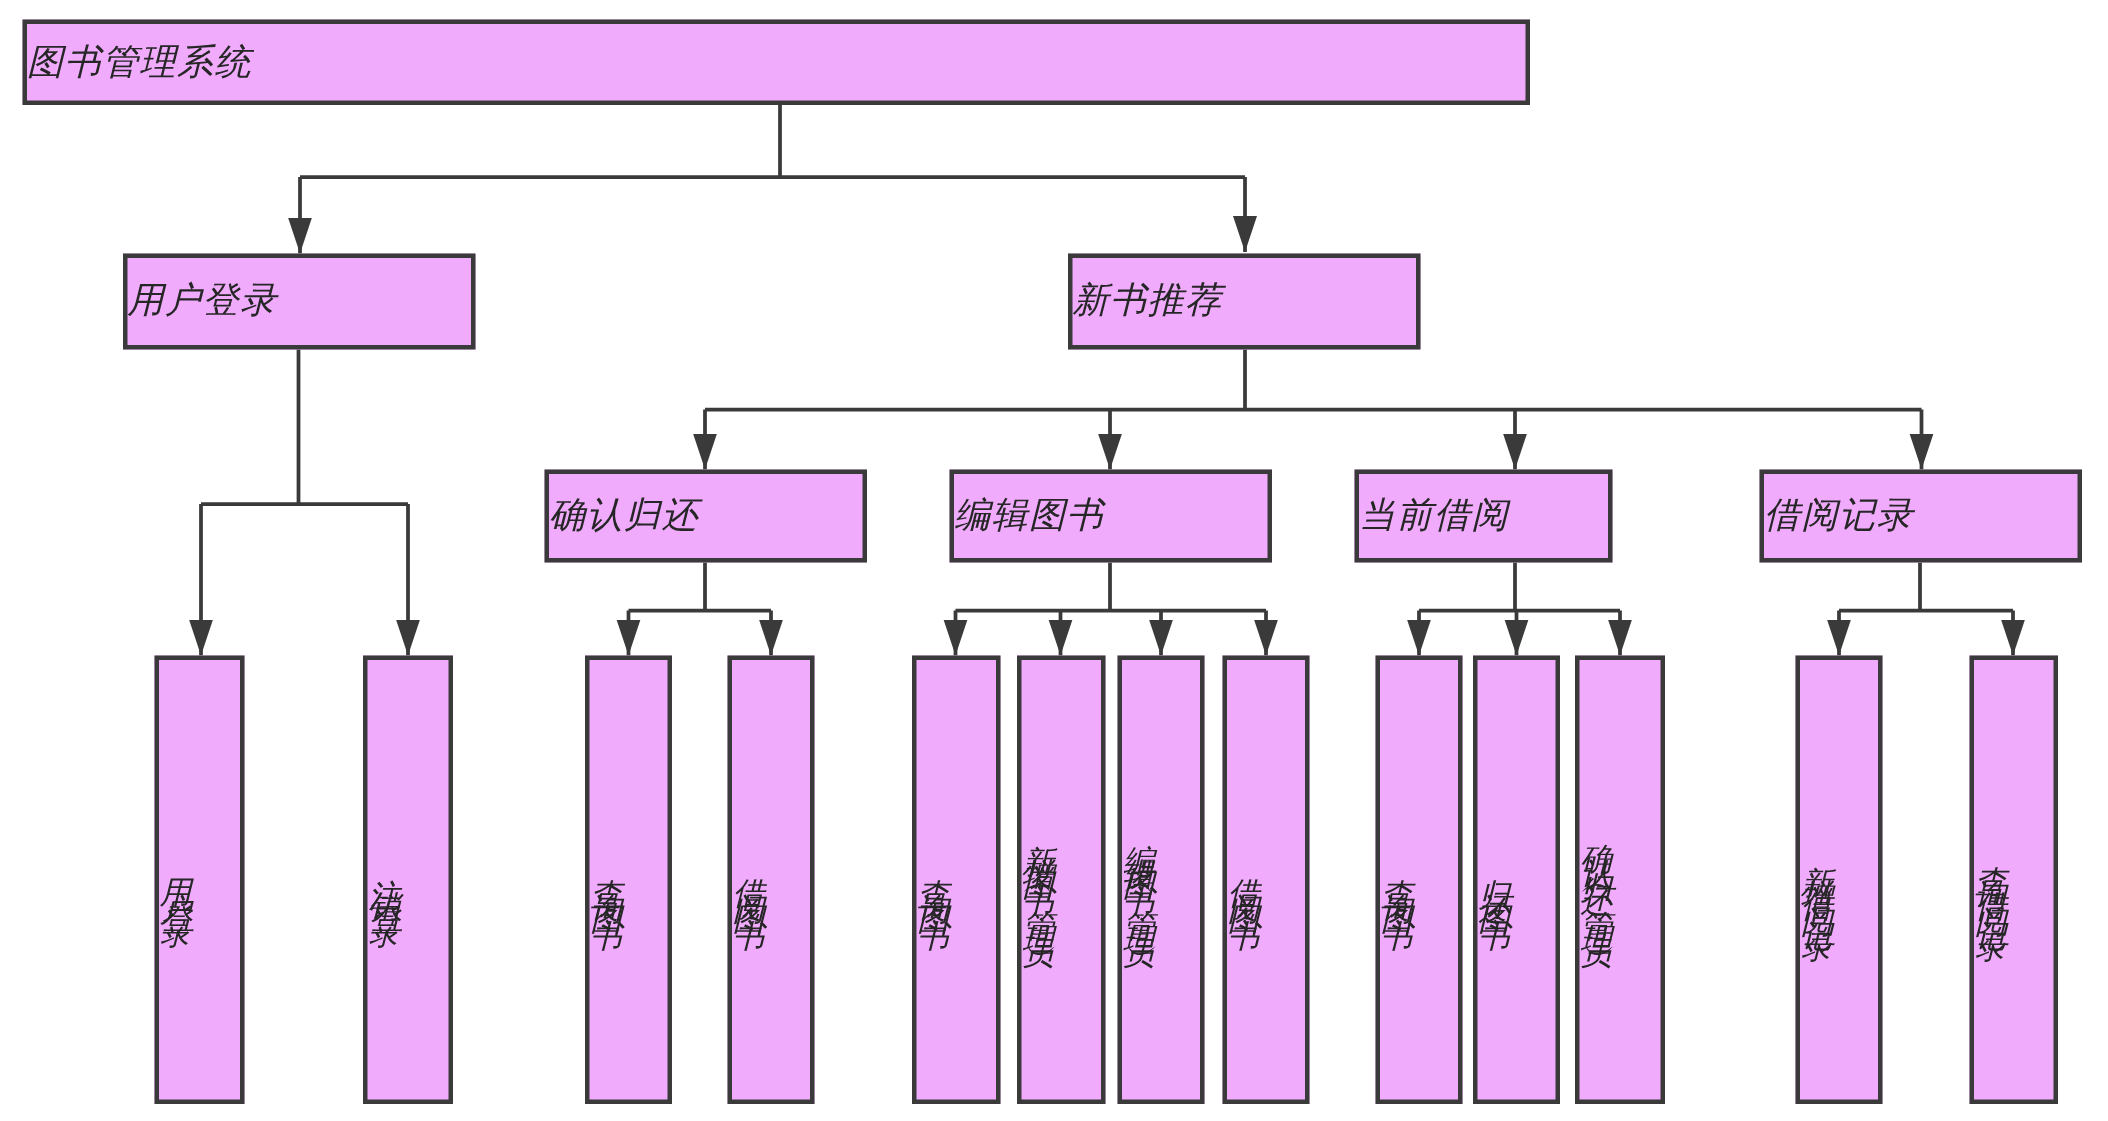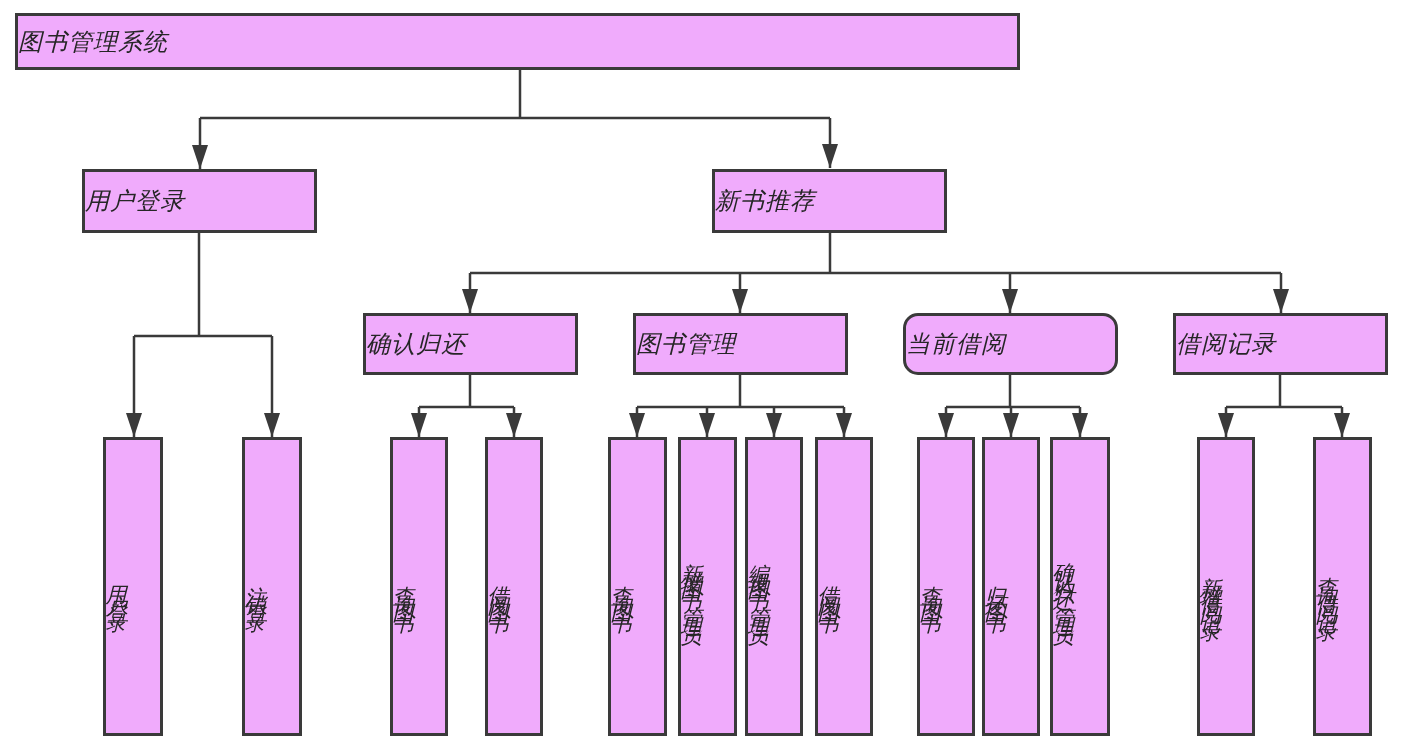--- a/index.html
+++ b/index.html
@@ -111,23 +111,23 @@
     <span>用户登录</span>
   </div>
   <div class="node h-node" style="left:712px;top:169px;width:235px;height:64px;">
     <span>新书推荐</span>
   </div>
 
   <div class="node h-node" style="left:363px;top:313px;width:215px;height:62px;">
     <span>确认归还</span>
   </div>
   <div class="node h-node" style="left:633px;top:313px;width:215px;height:62px;">
-    <span>图书管理</span>
+    <span>编辑图书</span>
   </div>
-  <div class="node h-node" style="left:903px;top:313px;width:215px;height:62px;border-radius:15px;">
+  <div class="node h-node" style="left:903px;top:313px;width:172px;height:62px;">
     <span>当前借阅</span>
   </div>
   <div class="node h-node" style="left:1173px;top:313px;width:215px;height:62px;">
     <span>借阅记录</span>
   </div>
 
   <div class="node v-node" style="left:103px;top:437px;width:60px;height:299px;">
     <span>用户登录</span>
   </div>
   <div class="node v-node" style="left:242px;top:437px;width:60px;height:299px;">

